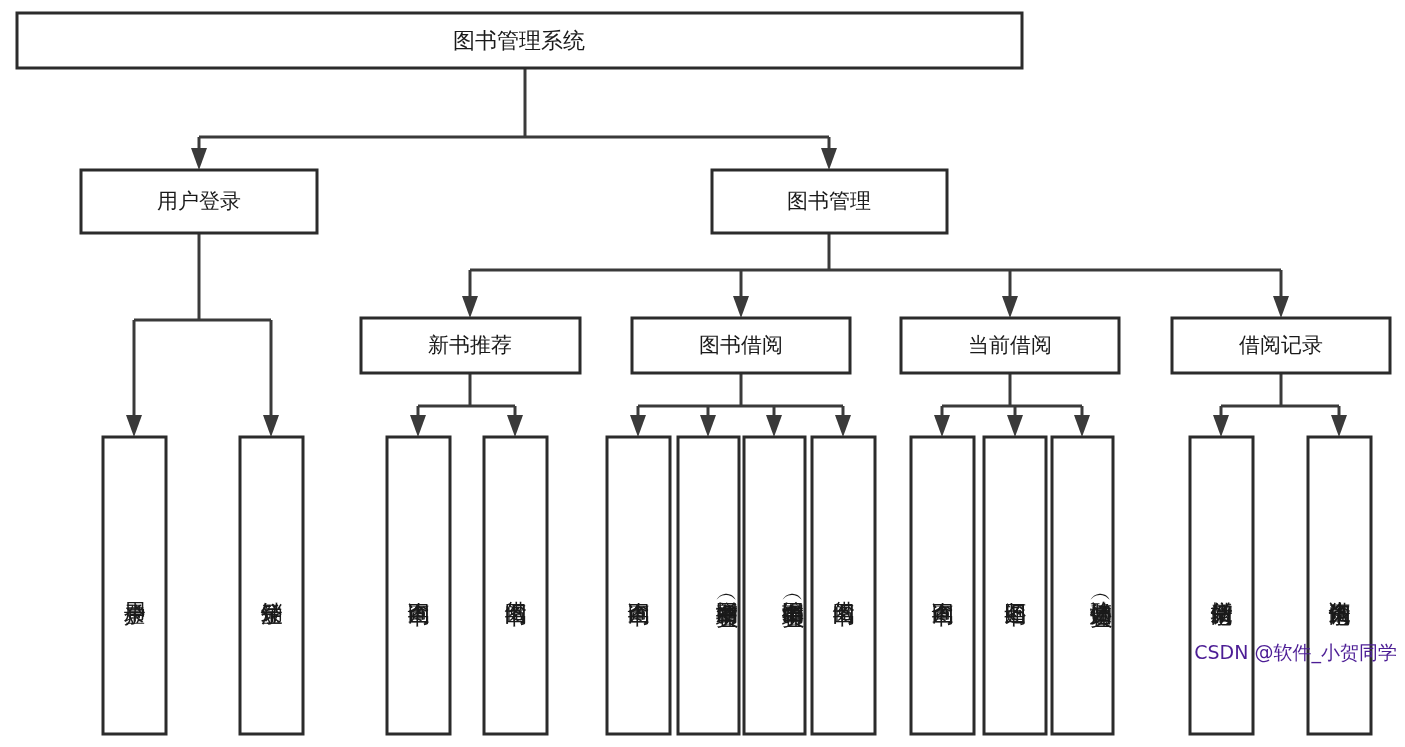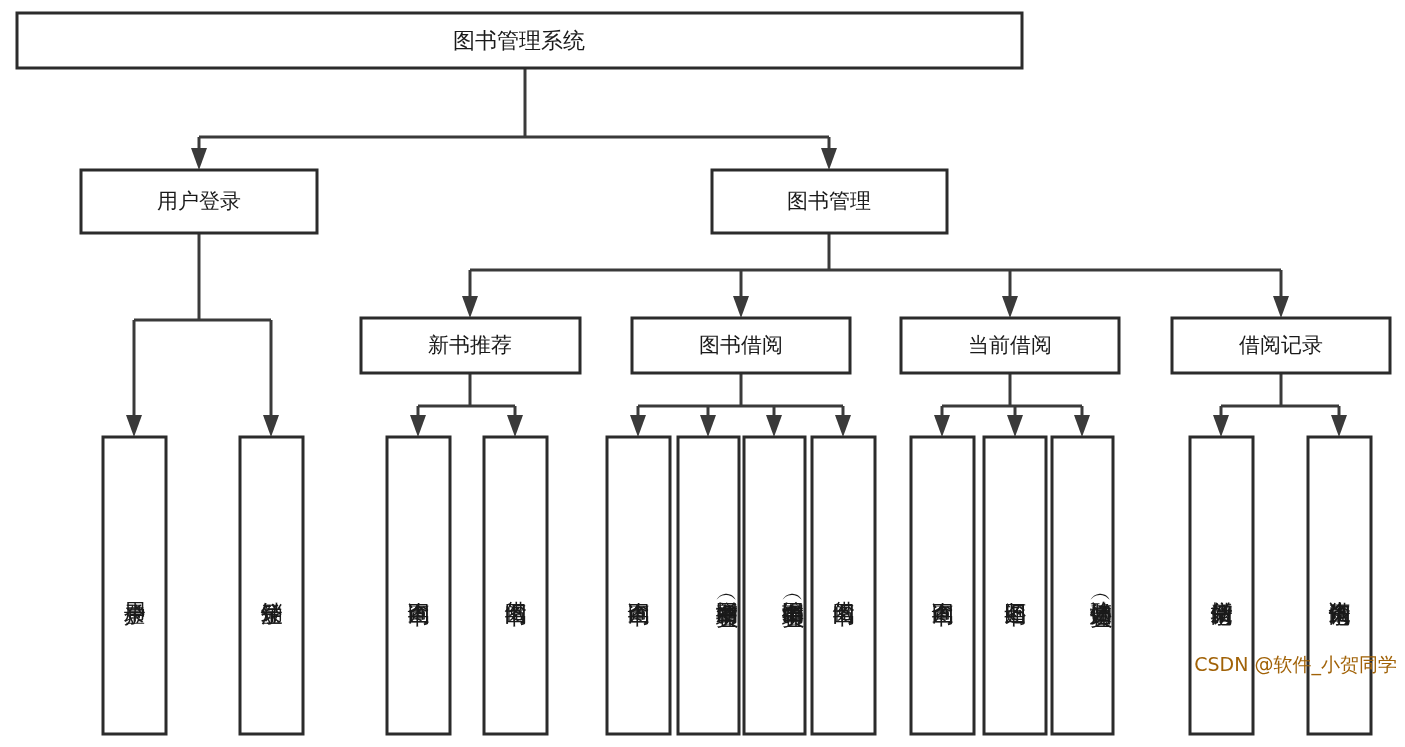--- a/index.html
+++ b/index.html
@@ -65,24 +65,24 @@
     letter-spacing: 1px;
     display: flex;
     align-items: center;
     justify-content: center;
     white-space: nowrap;
     user-select: none;
   }
   .watermark {
     position: absolute;
     right: 8px;
-    bottom: 0;
+    bottom: 12px;
     font-family: "DejaVu Sans", "Liberation Sans", sans-serif;
     font-size: 19px;
-    color: #a16207;
+    color: #4c1d95;
     white-space: nowrap;
     user-select: none;
   }
 </style>
 </head>
 <body>
 
 <div id="diagram-root">
 
   <svg class="canvas" viewBox="0 0 1405 747">

